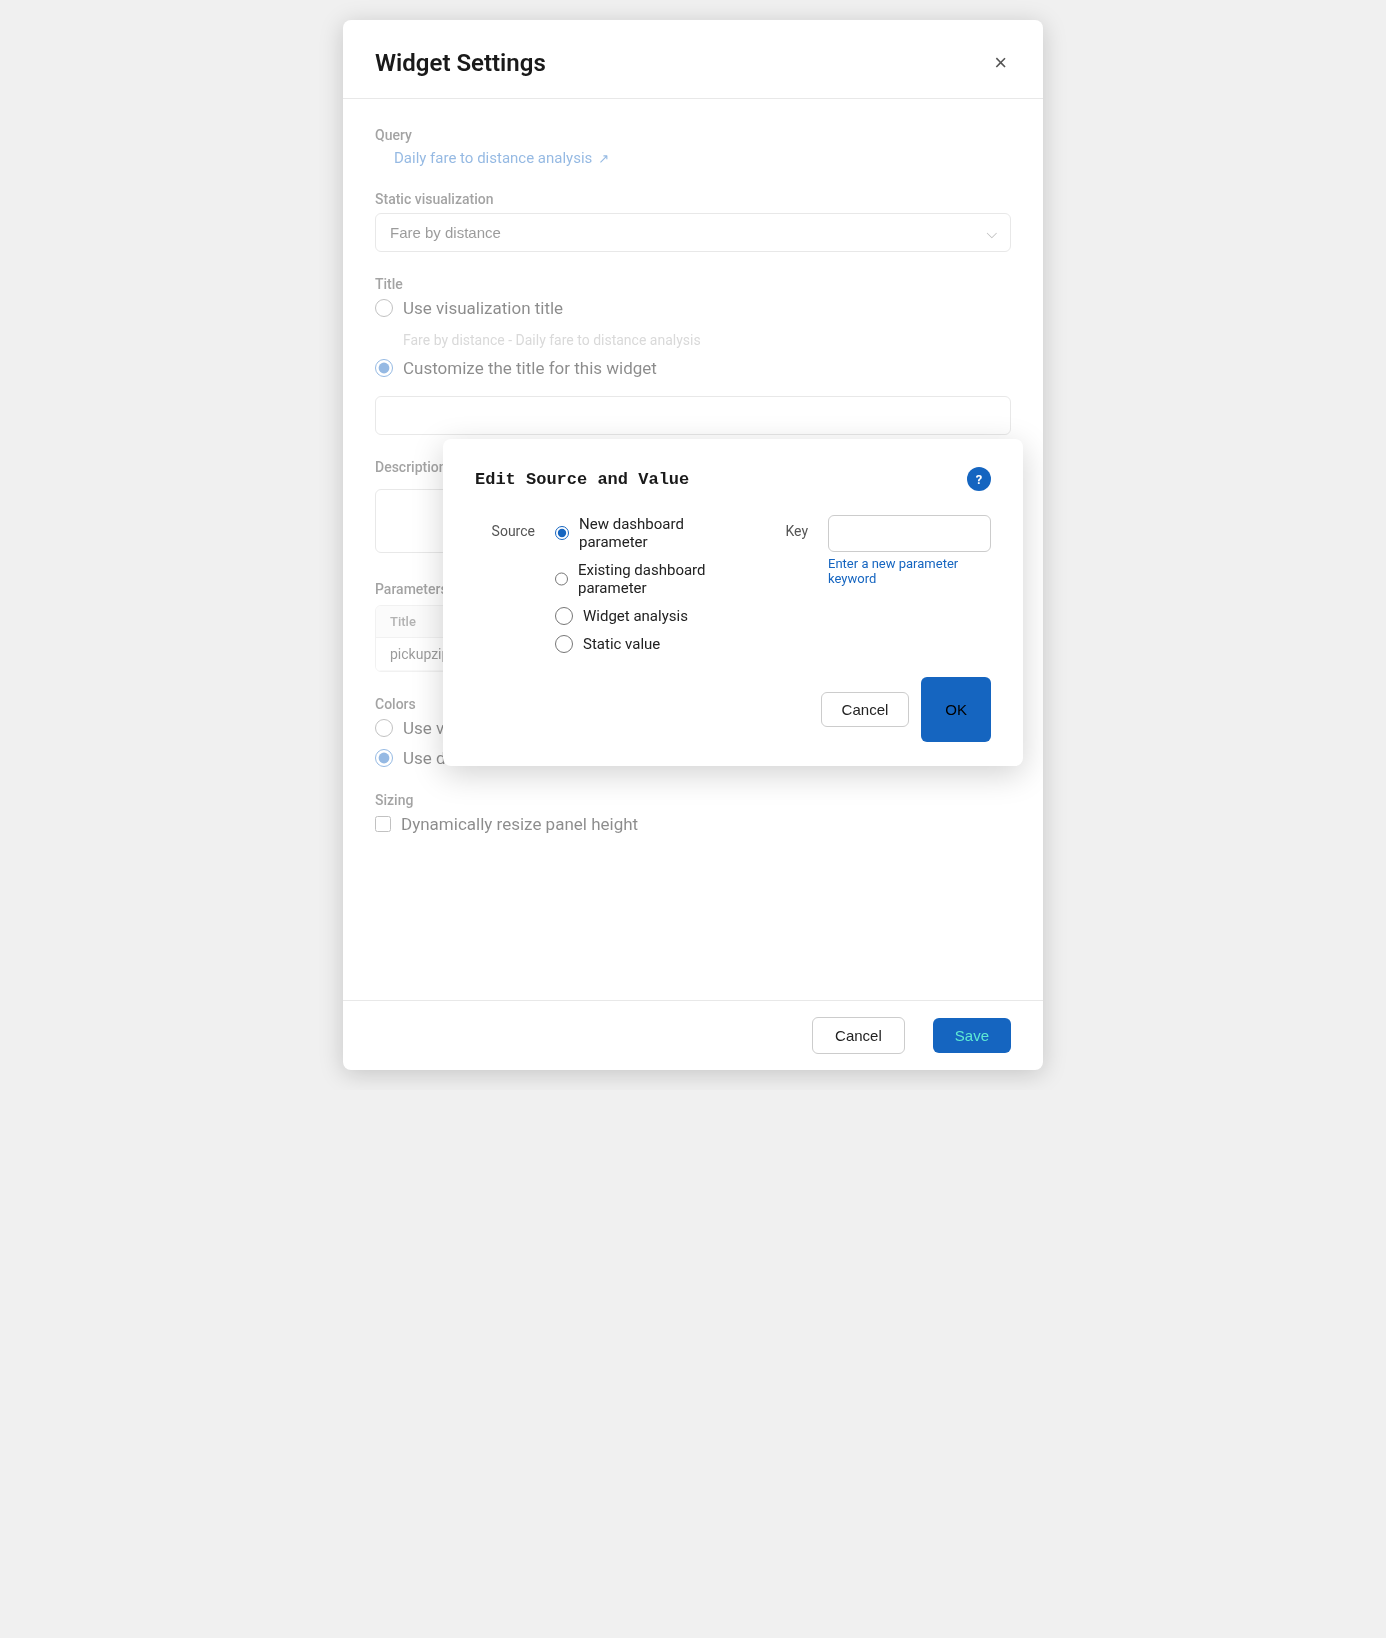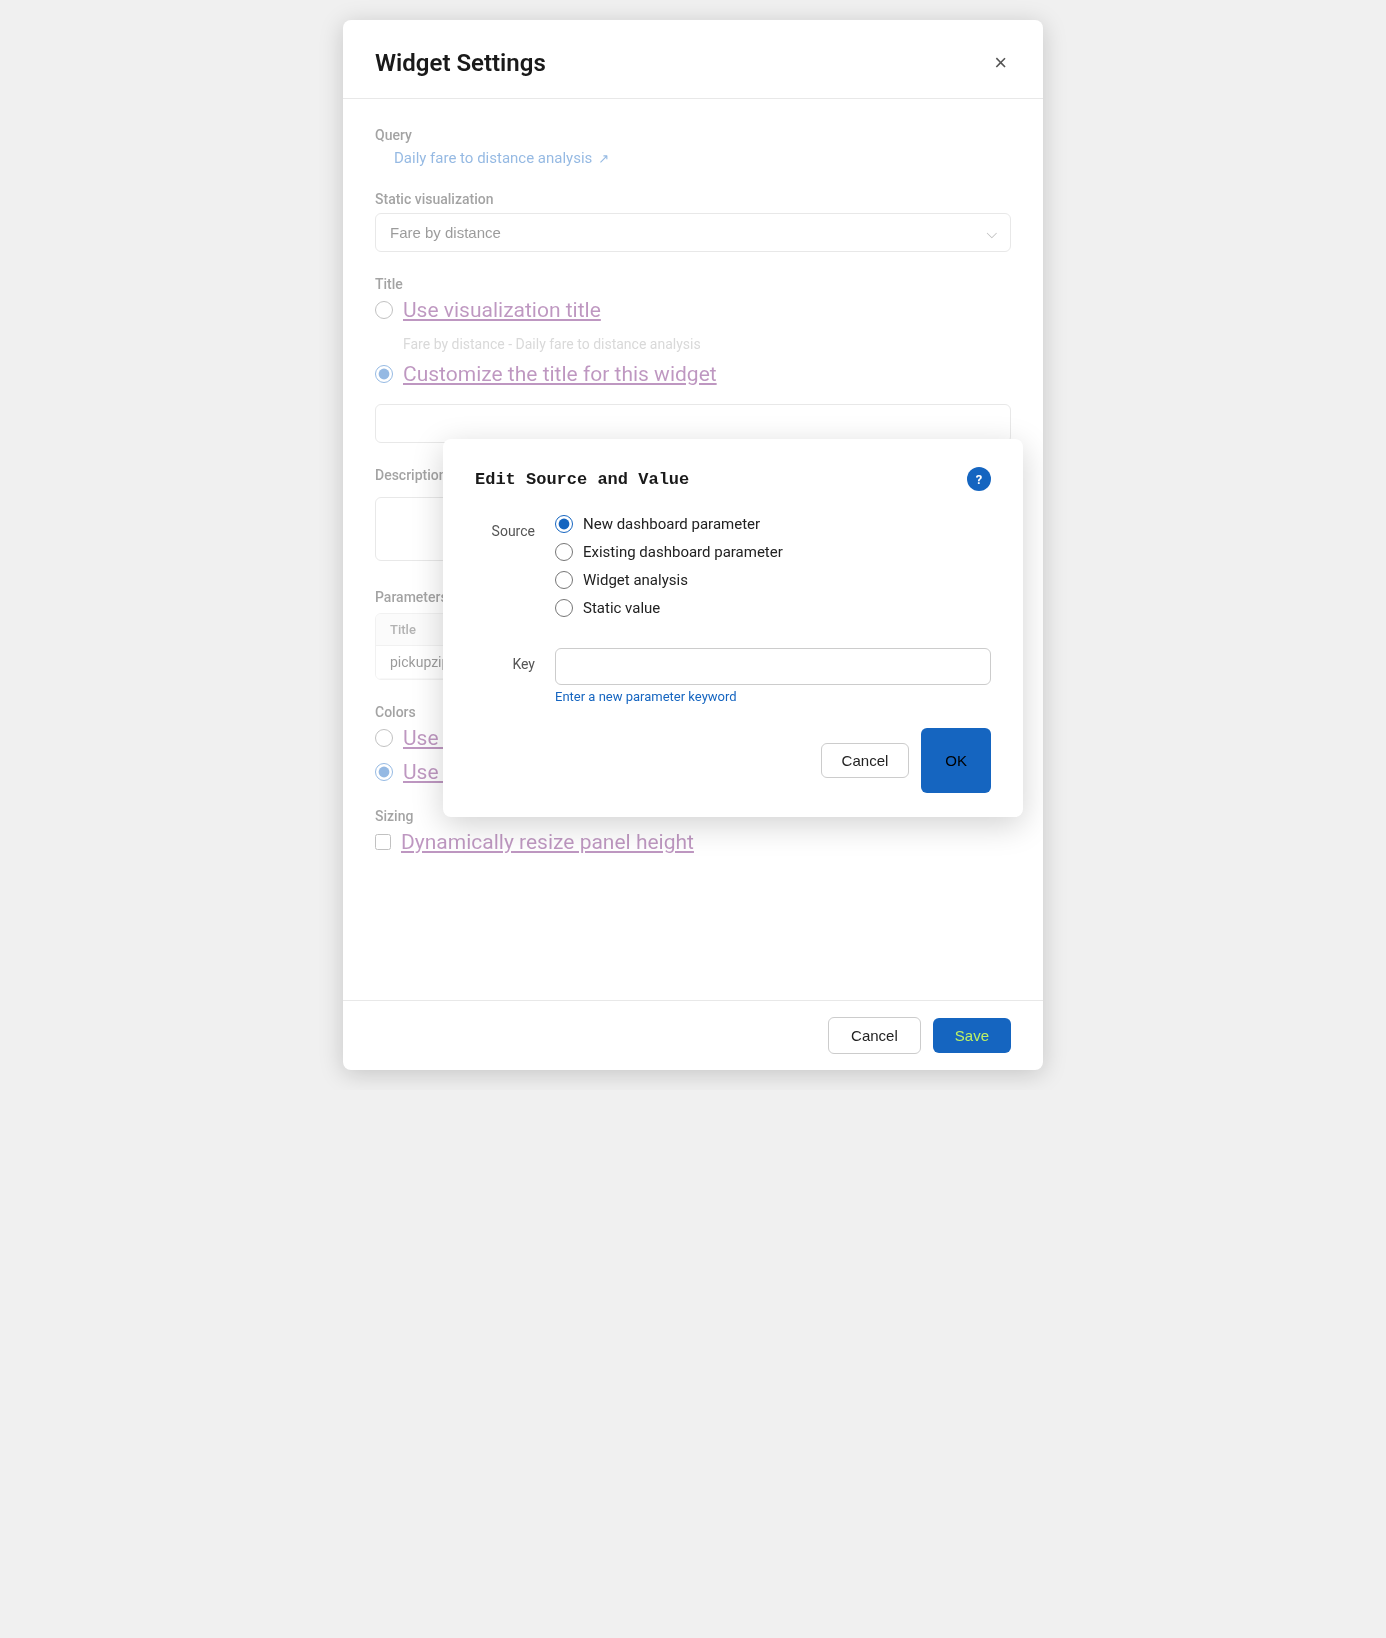--- a/index.html
+++ b/index.html
@@ -103,23 +103,22 @@
       align-items: center;
       gap: 10px;
     }
     .radio-input {
       width: 18px;
       height: 18px;
       accent-color: #1565c0;
       cursor: pointer;
     }
     .radio-label {
-      font-size: 21px;
-      color: #701a75;
-      text-decoration: underline;
+      font-size: 17px;
+      color: #000000;
     }
     .hint-text {
       font-size: 14px;
       color: #aaa;
       margin-top: 4px;
       margin-left: 28px;
     }
     .text-input {
       width: 100%;
       padding: 10px 14px;
@@ -202,23 +201,24 @@
       font-size: 15px;
       color: #222;
       cursor: pointer;
     }
     .btn-save {
       padding: 9px 22px;
       background: #1565c0;
       border: none;
       border-radius: 6px;
       font-size: 15px;
-      color: #bef264;
+      color: #5eead4;
       cursor: pointer;
       font-weight: 500;
+      margin-left: 16px;
     }
 
     
     .overlay {
       position: absolute;
       top: 0; left: 0; right: 0; bottom: 0;
       background: rgba(255,255,255,0.55);
       z-index: 10;
       border-radius: 8px;
     }
@@ -253,21 +253,21 @@
       color: #fff;
       display: flex;
       align-items: center;
       justify-content: center;
       font-size: 13px;
       font-weight: bold;
       cursor: pointer;
     }
     .sub-dialog-body {
       display: flex;
-      flex-direction: column;
+      flex-direction: row;
       gap: 31px;
     }
     .sub-field-row {
       display: flex;
       align-items: flex-start;
       gap: 20px;
     }
     .sub-field-label {
       font-size: 14px;
       color: #555;

